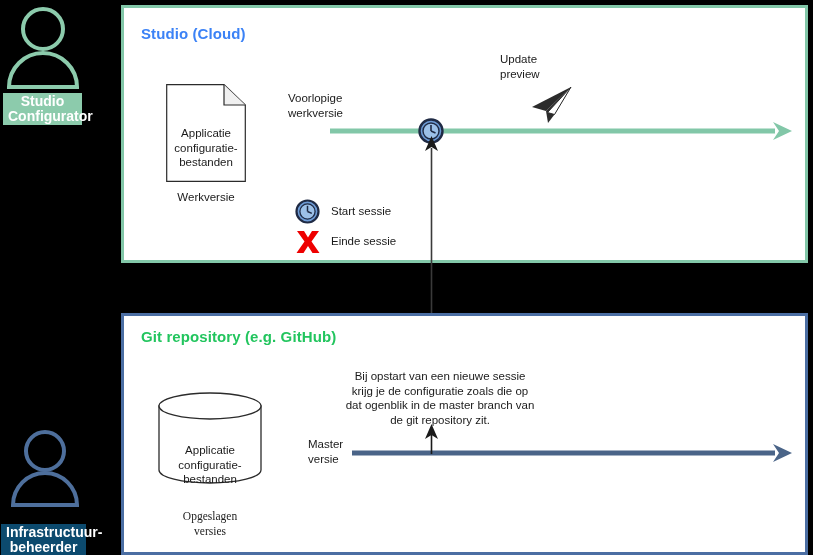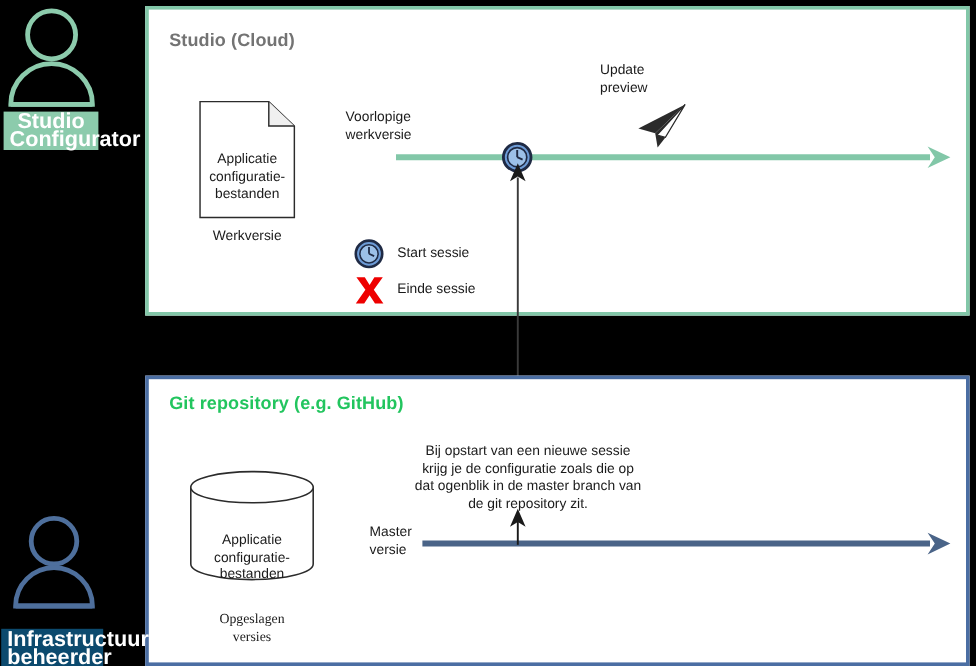--- a/index.html
+++ b/index.html
@@ -11,21 +11,21 @@
   }
   #stage { position: relative; width: 813px; height: 555px; }
 
   
   .actor { position: absolute; }
   .actor svg { display: block; }
   .actor-label {
     position: absolute;
     text-align: center;
     color: #ffffff;
-    font-size: 18px;
+    font-size: 14px;
     font-weight: bold;
     line-height: 14.5px;
     padding: 1px 5px 2px 5px;
     white-space: pre-line;
   }
   .actor-label.green { background: #8ccbac; }
   .actor-label.blue  { background: #0c4a6e; }
 
   
   .lane {
@@ -33,21 +33,21 @@
     background: #ffffff;
   }
   .lane.green { border: 3px solid #82c7a8; }
   .lane.blue  { border: 3px solid #4b6ea3; }
   .lane-title {
     position: absolute;
     font-size: 15px;
     font-weight: bold;
     letter-spacing: 0.1px;
   }
-  .lane-title.green { color: #737373; }
+  .lane-title.green { color: #3b82f6; }
   .lane-title.blue  { color: #22c55e; }
 
   
   .shape-text {
     position: absolute;
     text-align: center;
     font-size: 11.5px;
     line-height: 14.5px;
     color: #1a1a1a;
     white-space: pre-line;

